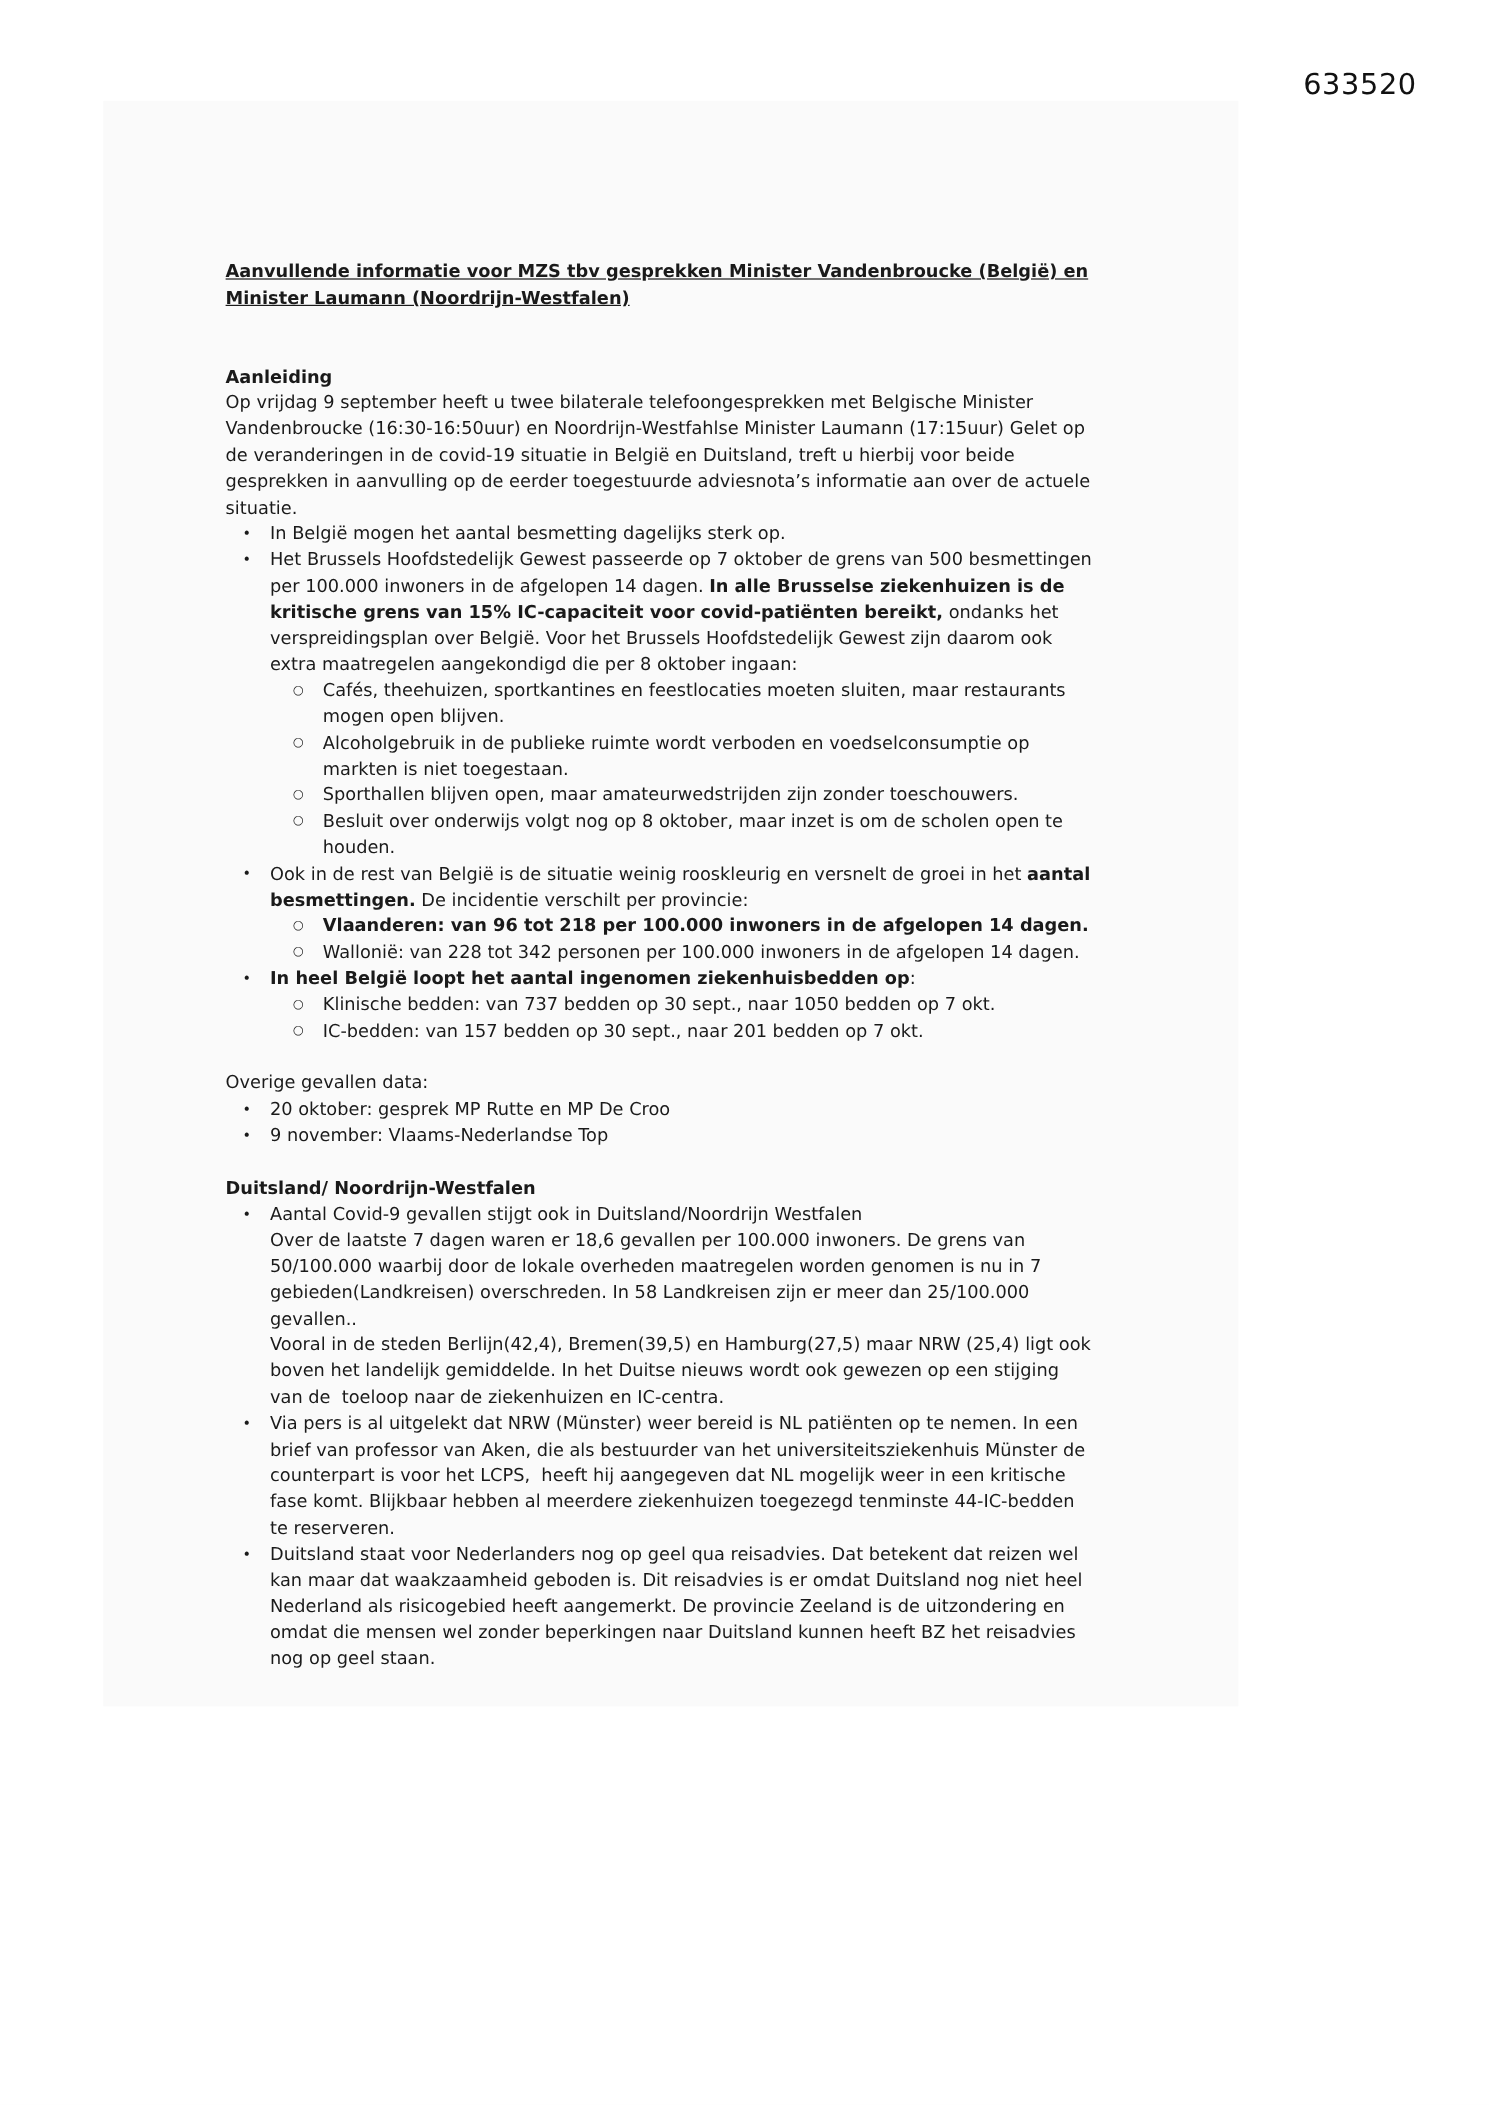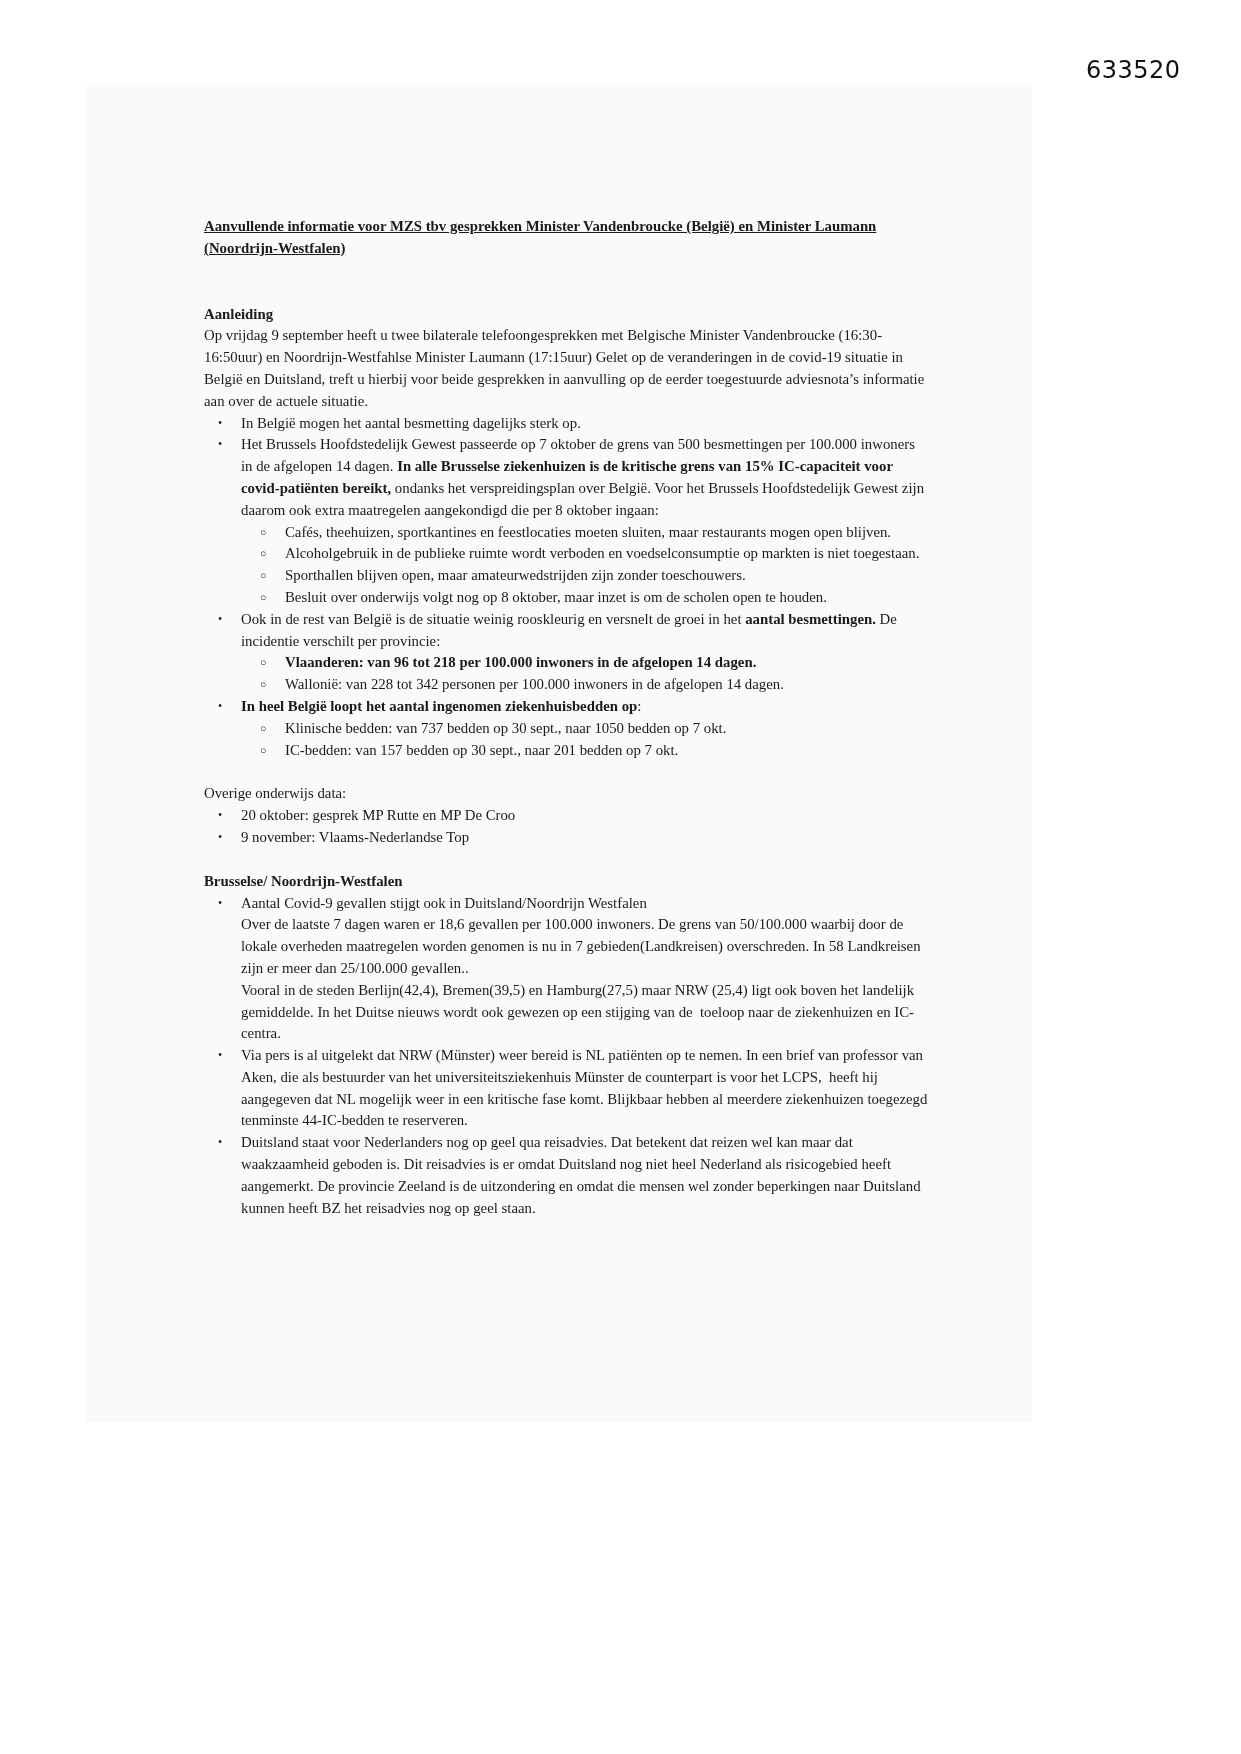--- a/index.html
+++ b/index.html
@@ -27,26 +27,25 @@
   .page-number {
     position: absolute;
     left: 1086px;
     top: 56px;
     font-size: 24px;
     color: #111111;
     letter-spacing: 0.5px;
   }
   .content {
     position: absolute;
-    left: 204px;
+    left: 188px;
     top: 216px;
     width: 724px;
     font-size: 14.8px;
     line-height: 21.8px;
-    font-family: Liberation Serif, serif;
   }
   .title {
     font-weight: 700;
     text-decoration: underline;
     margin-bottom: 24px;
   }
   .heading {
     font-weight: 700;
     margin-top: 44px;
   }
@@ -110,32 +109,32 @@
           </div>
           <div class="li1">
             <span class="m1">•</span>
             <div class="tx"><span>Ook in de rest van België is de situatie weinig rooskleurig en versnelt de groei in het </span><span class="b">aantal besmettingen.</span><span> De incidentie verschilt per provincie:</span><div class="li2"><span class="m2">○</span><div class="tx"><span class="b">Vlaanderen: van 96 tot 218 per 100.000 inwoners in de afgelopen 14 dagen.</span></div></div><div class="li2"><span class="m2">○</span><div class="tx"><span>Wallonië: van 228 tot 342 personen per 100.000 inwoners in de afgelopen 14 dagen.</span></div></div></div>
           </div>
           <div class="li1">
             <span class="m1">•</span>
             <div class="tx"><span class="b">In heel België loopt het aantal ingenomen ziekenhuisbedden op</span><span>:</span><div class="li2"><span class="m2">○</span><div class="tx"><span>Klinische bedden: van 737 bedden op 30 sept., naar 1050 bedden op 7 okt.</span></div></div><div class="li2"><span class="m2">○</span><div class="tx"><span>IC-bedden: van 157 bedden op 30 sept., naar 201 bedden op 7 okt.</span></div></div></div>
           </div>
         </div>
-        <div class="para sp"><span>Overige onderwijs data:</span></div>
+        <div class="para sp"><span>Overige gevallen data:</span></div>
         <div class="list">
           <div class="li1">
             <span class="m1">•</span>
             <div class="tx"><span>20 oktober: gesprek MP Rutte en MP De Croo</span></div>
           </div>
           <div class="li1">
             <span class="m1">•</span>
             <div class="tx"><span>9 november: Vlaams-Nederlandse Top</span></div>
           </div>
         </div>
-        <div class="heading sp">Brusselse/ Noordrijn-Westfalen</div>
+        <div class="heading sp">Duitsland/ Noordrijn-Westfalen</div>
         <div class="list">
           <div class="li1">
             <span class="m1">•</span>
             <div class="tx"><span>Aantal Covid-9 gevallen stijgt ook in Duitsland/Noordrijn Westfalen
 Over de laatste 7 dagen waren er 18,6 gevallen per 100.000 inwoners. De grens van 50/100.000 waarbij door de lokale overheden maatregelen worden genomen is nu in 7 gebieden(Landkreisen) overschreden. In 58 Landkreisen zijn er meer dan 25/100.000 gevallen..
 Vooral in de steden Berlijn(42,4), Bremen(39,5) en Hamburg(27,5) maar NRW (25,4) ligt ook boven het landelijk gemiddelde. In het Duitse nieuws wordt ook gewezen op een stijging van de  toeloop naar de ziekenhuizen en IC-centra.</span></div>
           </div>
           <div class="li1">
             <span class="m1">•</span>
             <div class="tx"><span>Via pers is al uitgelekt dat NRW (Münster) weer bereid is NL patiënten op te nemen. In een brief van professor van Aken, die als bestuurder van het universiteitsziekenhuis Münster de counterpart is voor het LCPS,  heeft hij aangegeven dat NL mogelijk weer in een kritische fase komt. Blijkbaar hebben al meerdere ziekenhuizen toegezegd tenminste 44-IC-bedden te reserveren.</span></div>

